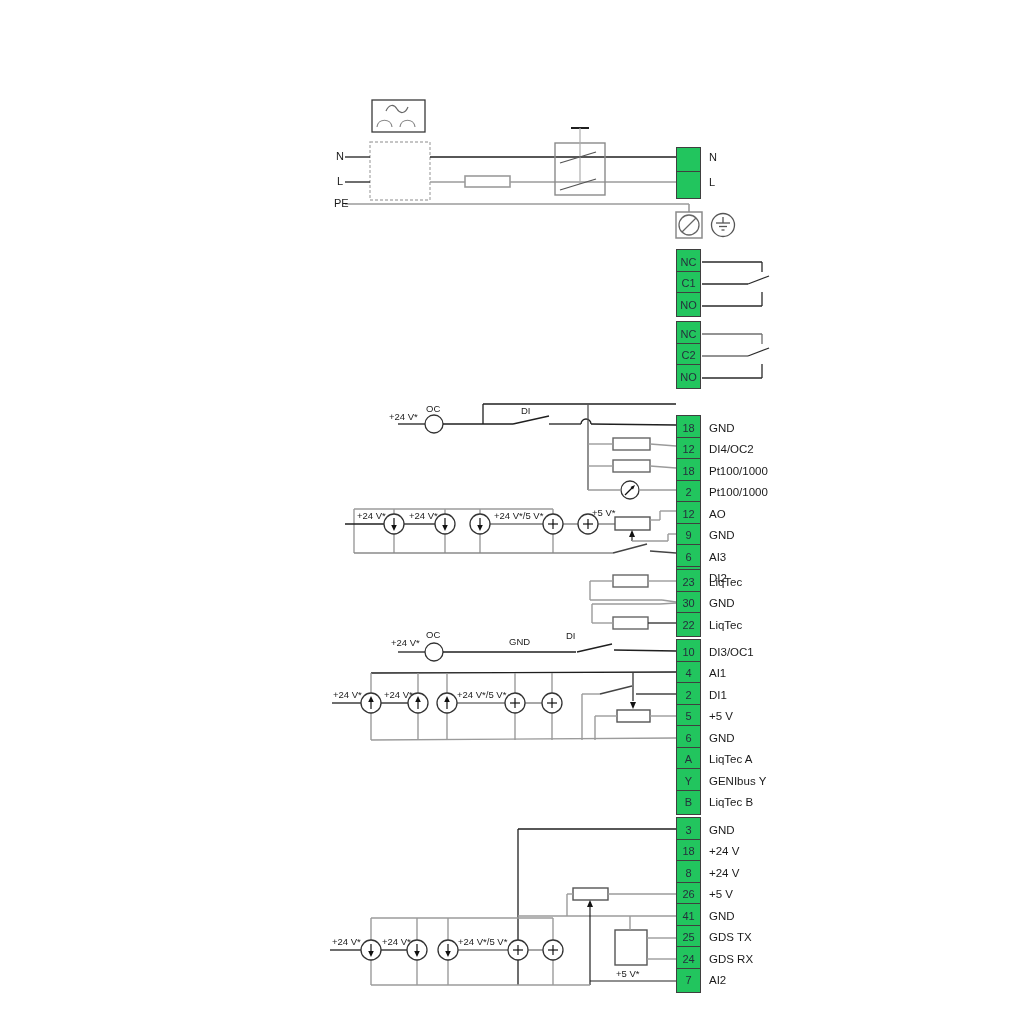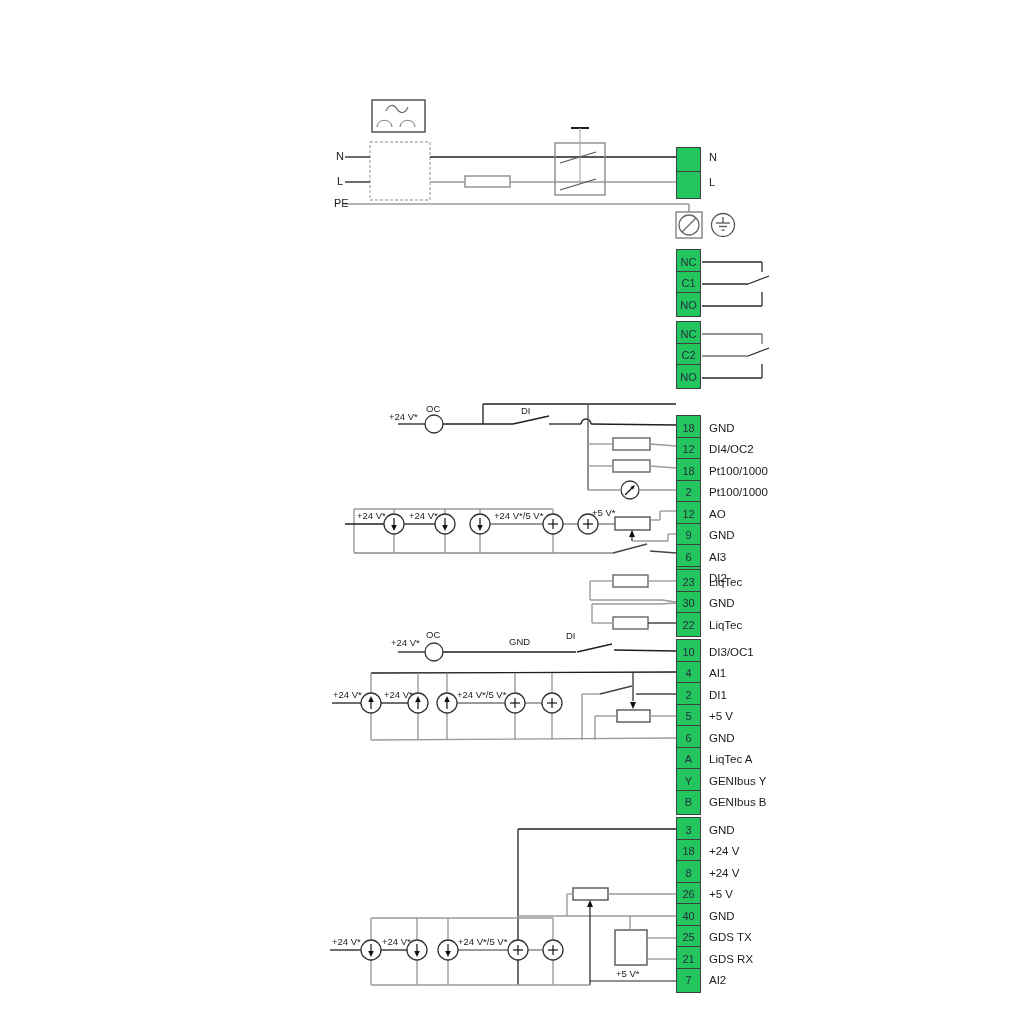--- a/index.html
+++ b/index.html
@@ -433,21 +433,21 @@
   <div class="trow">
         <div class="tcell">A</div>
         <div class="tlabel">LiqTec A</div>
       </div>
   <div class="trow">
         <div class="tcell">Y</div>
         <div class="tlabel">GENIbus Y</div>
       </div>
   <div class="trow">
         <div class="tcell">B</div>
-        <div class="tlabel">GENIbus B</div>
+        <div class="tlabel">LiqTec B</div>
       </div>
 </div>
 
 <div class="tblock" style="top:818px">
   <div class="trow">
         <div class="tcell">3</div>
         <div class="tlabel">GND</div>
       </div>
   <div class="trow">
         <div class="tcell">18</div>
@@ -455,29 +455,29 @@
       </div>
   <div class="trow">
         <div class="tcell">8</div>
         <div class="tlabel">+24 V</div>
       </div>
   <div class="trow">
         <div class="tcell">26</div>
         <div class="tlabel">+5 V</div>
       </div>
   <div class="trow">
-        <div class="tcell">40</div>
+        <div class="tcell">41</div>
         <div class="tlabel">GND</div>
       </div>
   <div class="trow">
         <div class="tcell">25</div>
         <div class="tlabel">GDS TX</div>
       </div>
   <div class="trow">
-        <div class="tcell">21</div>
+        <div class="tcell">24</div>
         <div class="tlabel">GDS RX</div>
       </div>
   <div class="trow">
         <div class="tcell">7</div>
         <div class="tlabel">AI2</div>
       </div>
 </div>
 
 </div>
 

